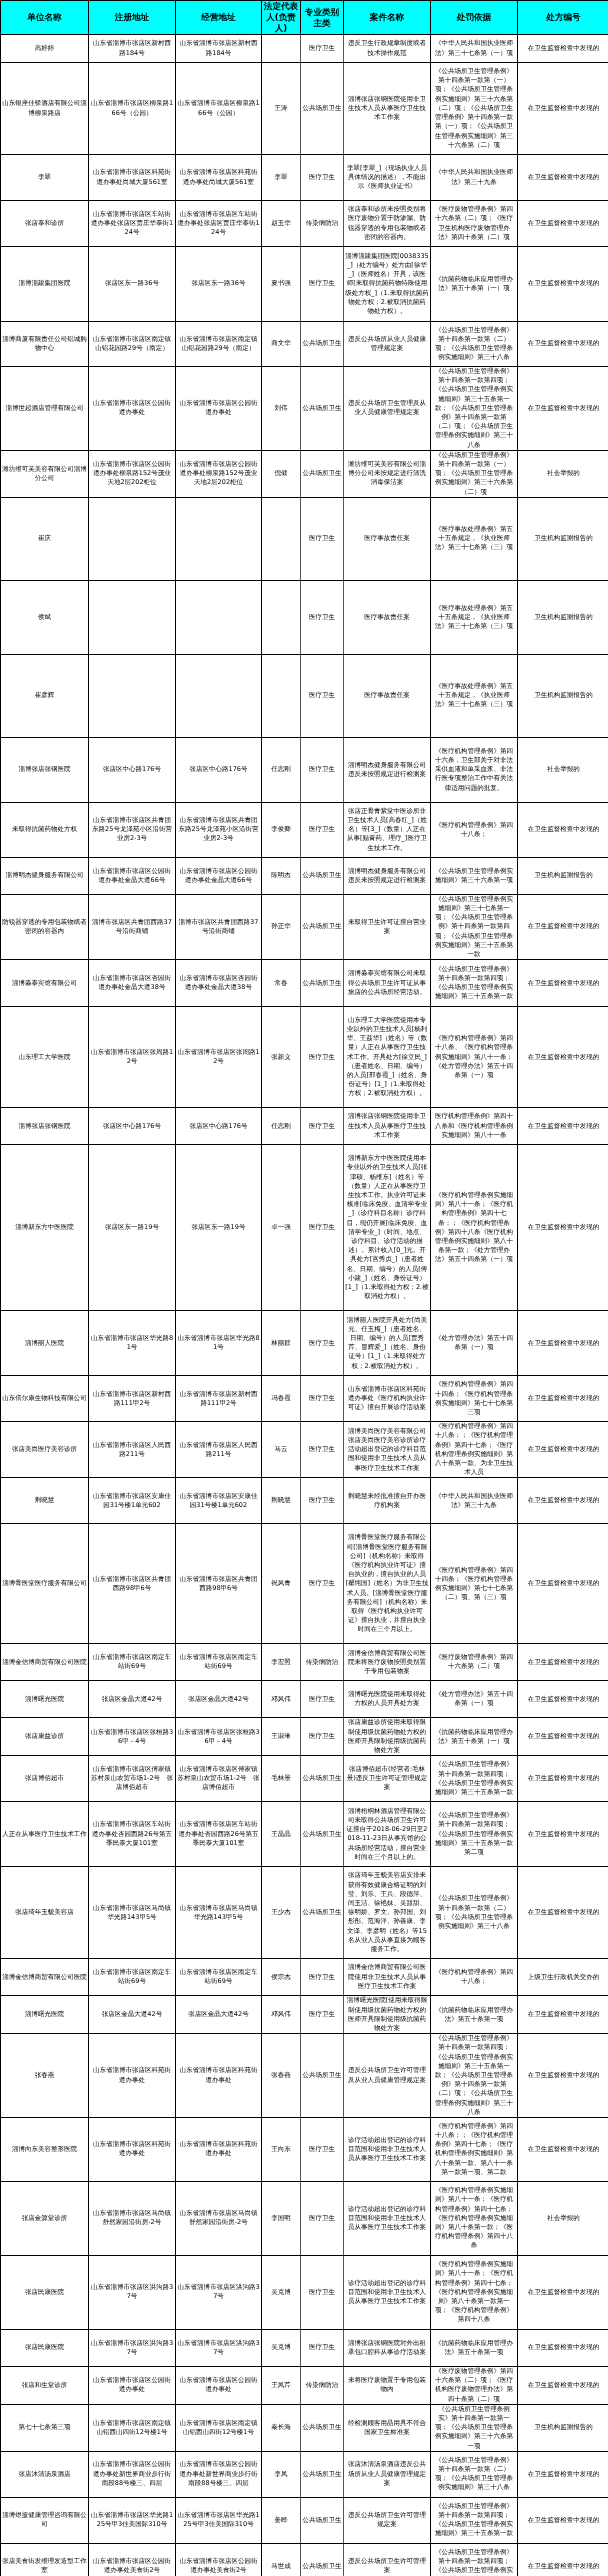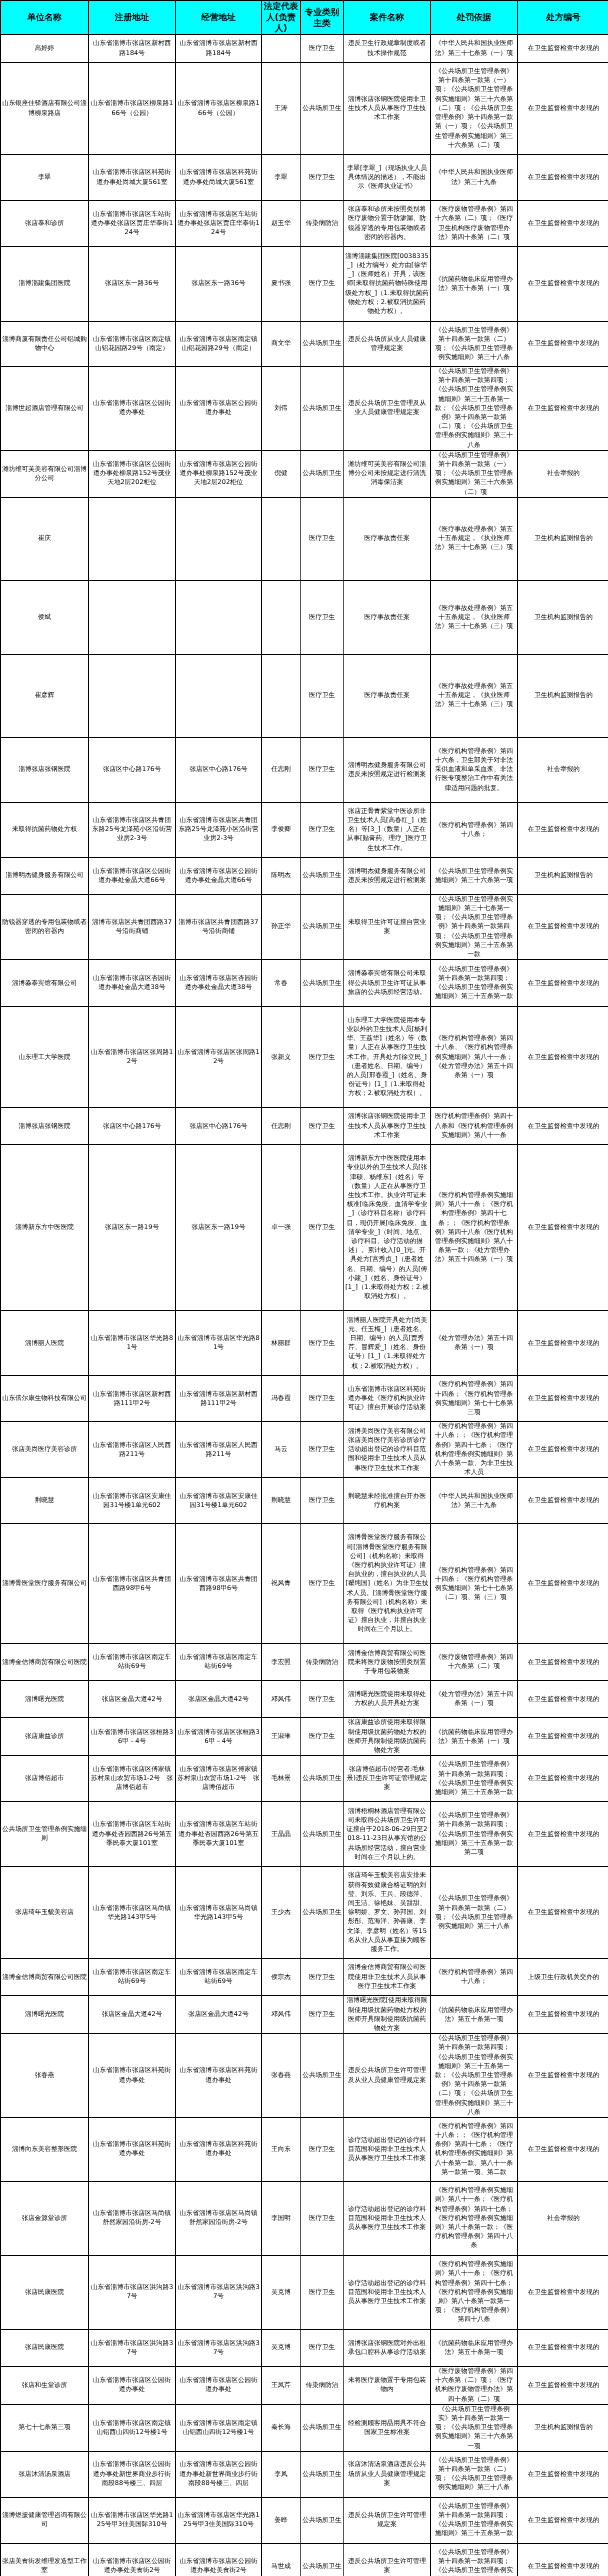--- a/index.html
+++ b/index.html
@@ -325,21 +325,21 @@
         <td class="c1">张店博佰超市</td>
         <td class="c2">山东省淄博市张店区傅家镇苏村泉山农贸市场1-2号　张店博佰超市</td>
         <td class="c3">山东省淄博市张店区傅家镇苏村泉山农贸市场1-2号　张店博佰超市</td>
         <td class="c4">毛林景</td>
         <td class="c5">公共场所卫生</td>
         <td class="c6">张店博佰超市(经营者:毛林景)违反卫生许可证管理规定案</td>
         <td class="c7">《公共场所卫生管理条例》第十四条第一款第四项；《公共场所卫生管理条例实施细则》第三十五条第一款</td>
         <td class="c8">在卫生监督检查中发现的</td>
       </tr>
       <tr style="height: 65px;">
-        <td class="c1">公共场所卫生管理条例实施细则</td>
+        <td class="c1">人正在从事医疗卫生技术工作</td>
         <td class="c2">山东省淄博市张店区车站街道办事处杏园西路26号第五季民泰大厦101室</td>
         <td class="c3">山东省淄博市张店区车站街道办事处杏园西路26号第五季民泰大厦101室</td>
         <td class="c4">王晶晶</td>
         <td class="c5">公共场所卫生</td>
         <td class="c6">淄博梧桐林酒店管理有限公司未取得公共场所卫生许可证擅自于2018-06-29日至2018-11-23日从事宾馆的公共场所经营活动，擅自营业时间在三个月以上的。</td>
         <td class="c7">《公共场所卫生管理条例》第十四条第一款第四项；《公共场所卫生管理条例实施细则》第三十五条第一款第二项</td>
         <td class="c8">在卫生监督检查中发现的</td>
       </tr>
       <tr style="height: 92px;">
         <td class="c1">张店琦年玉貌美容店</td>

